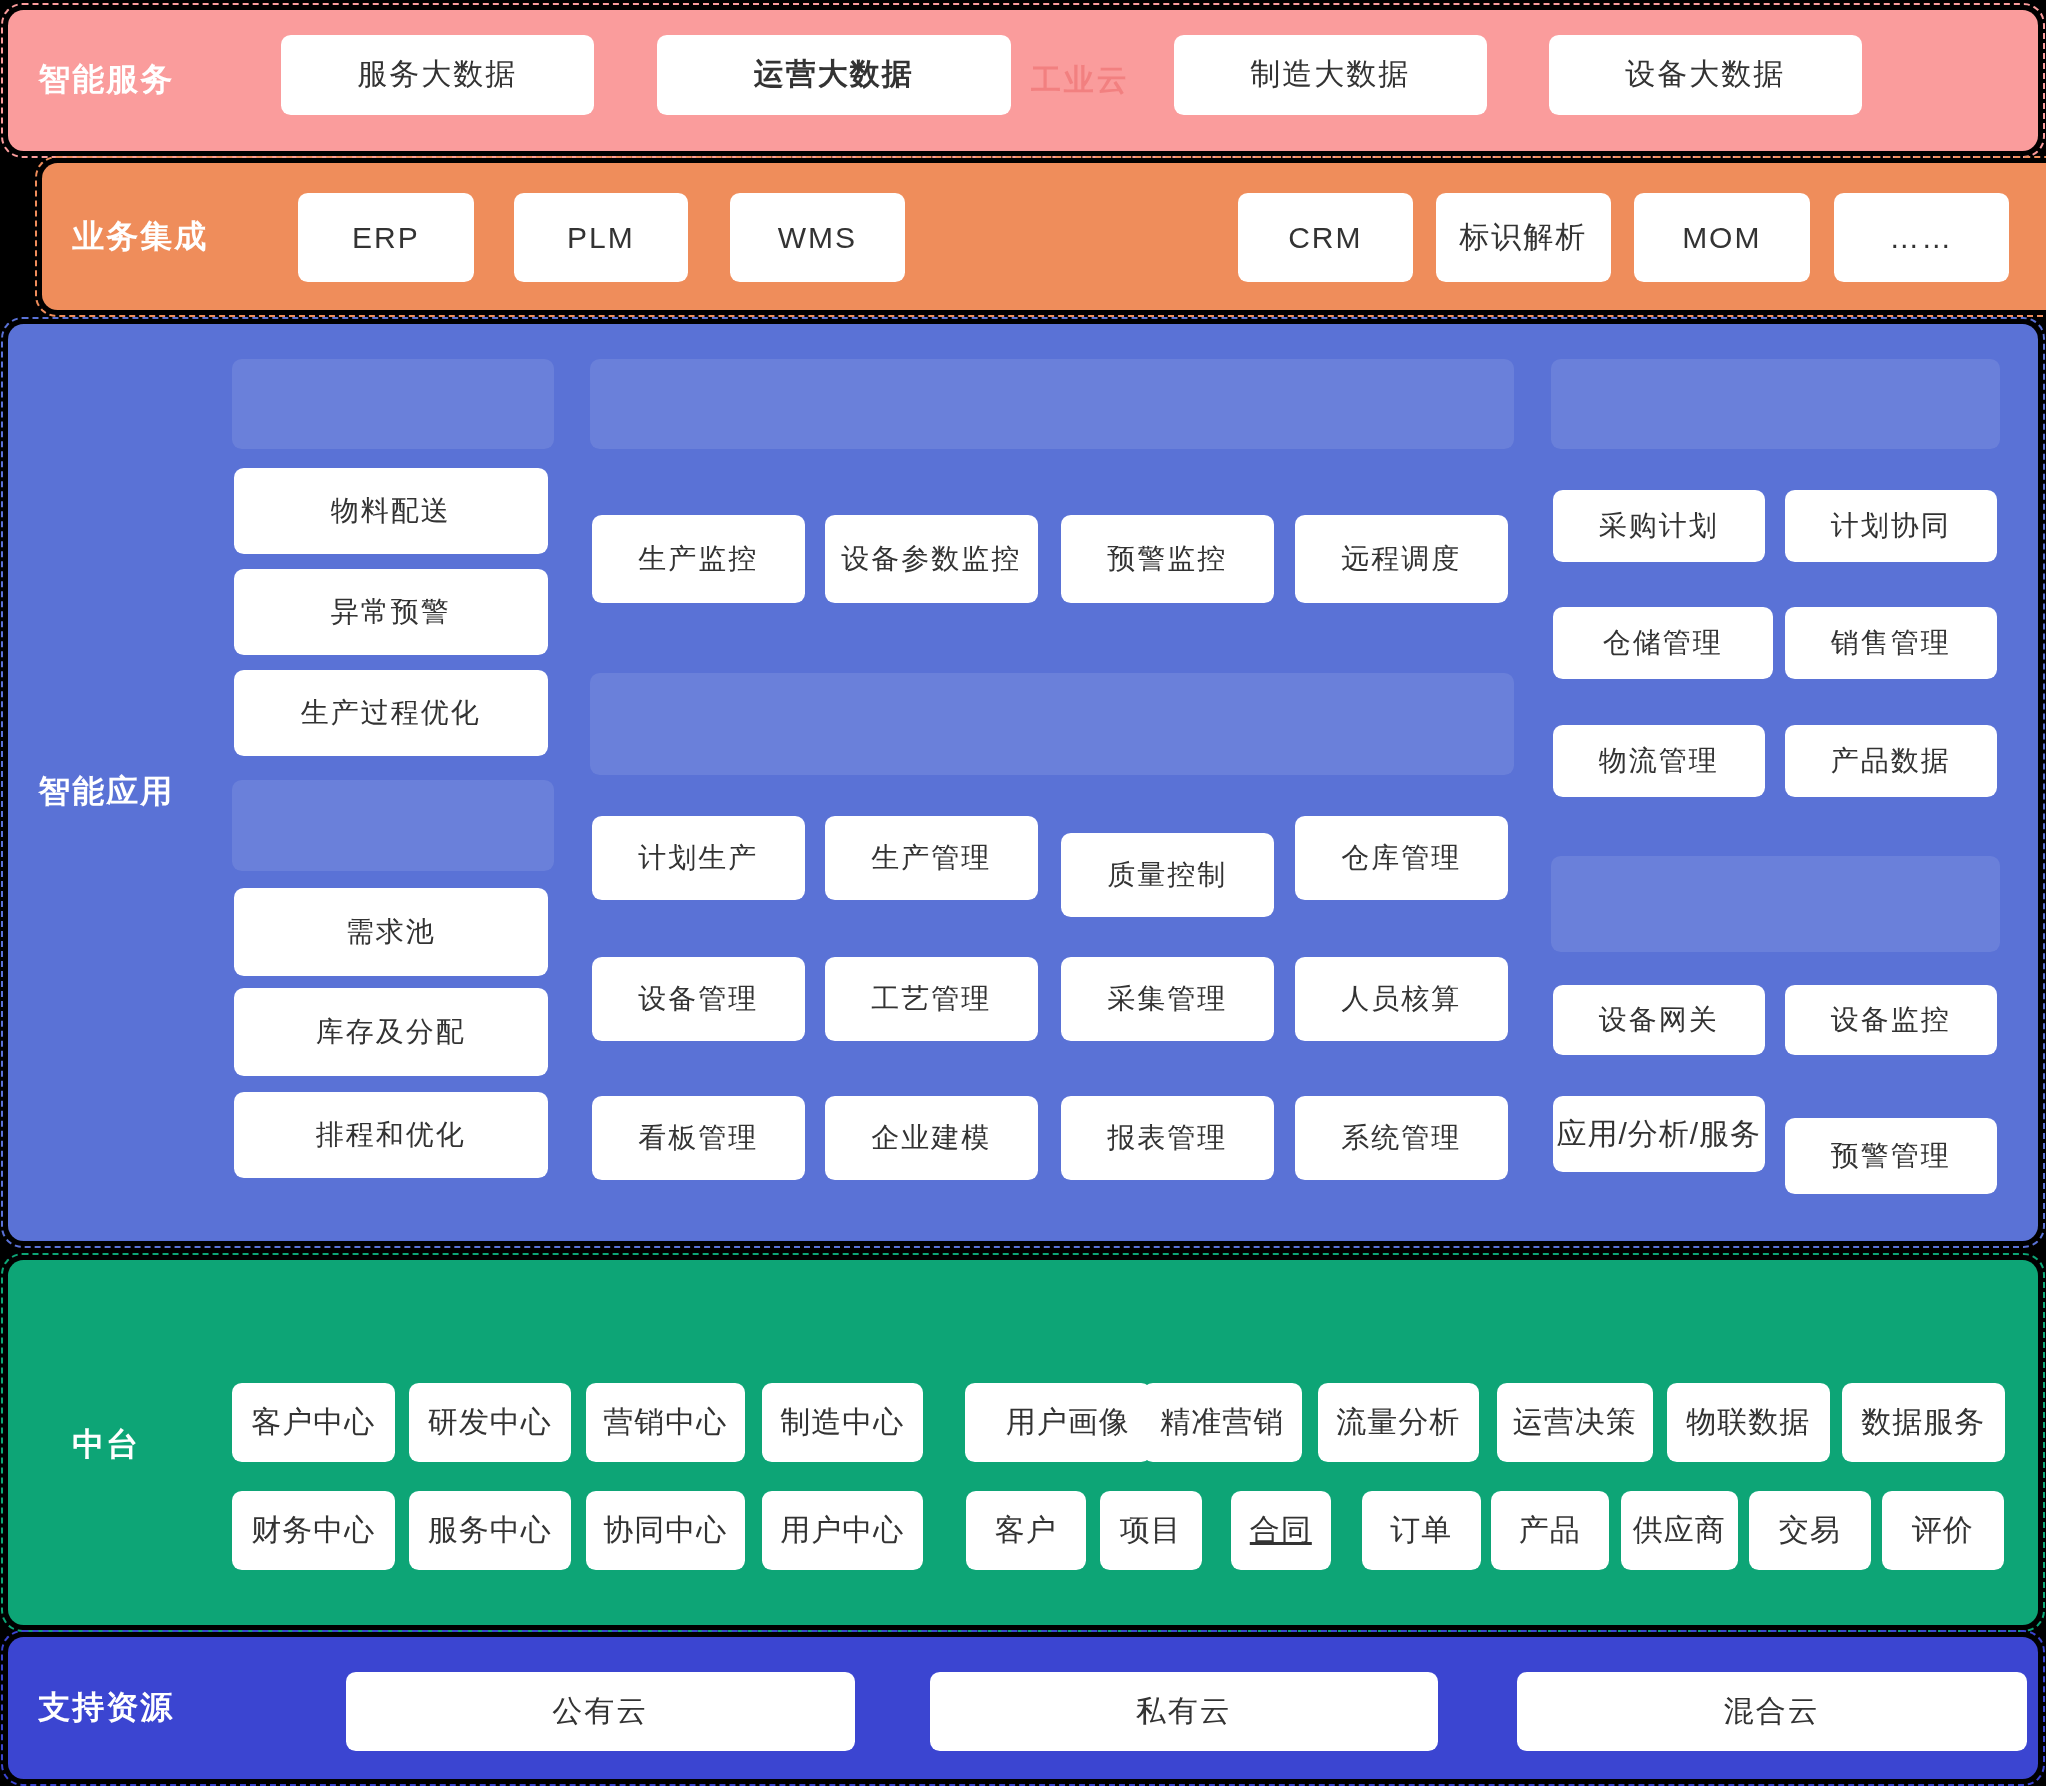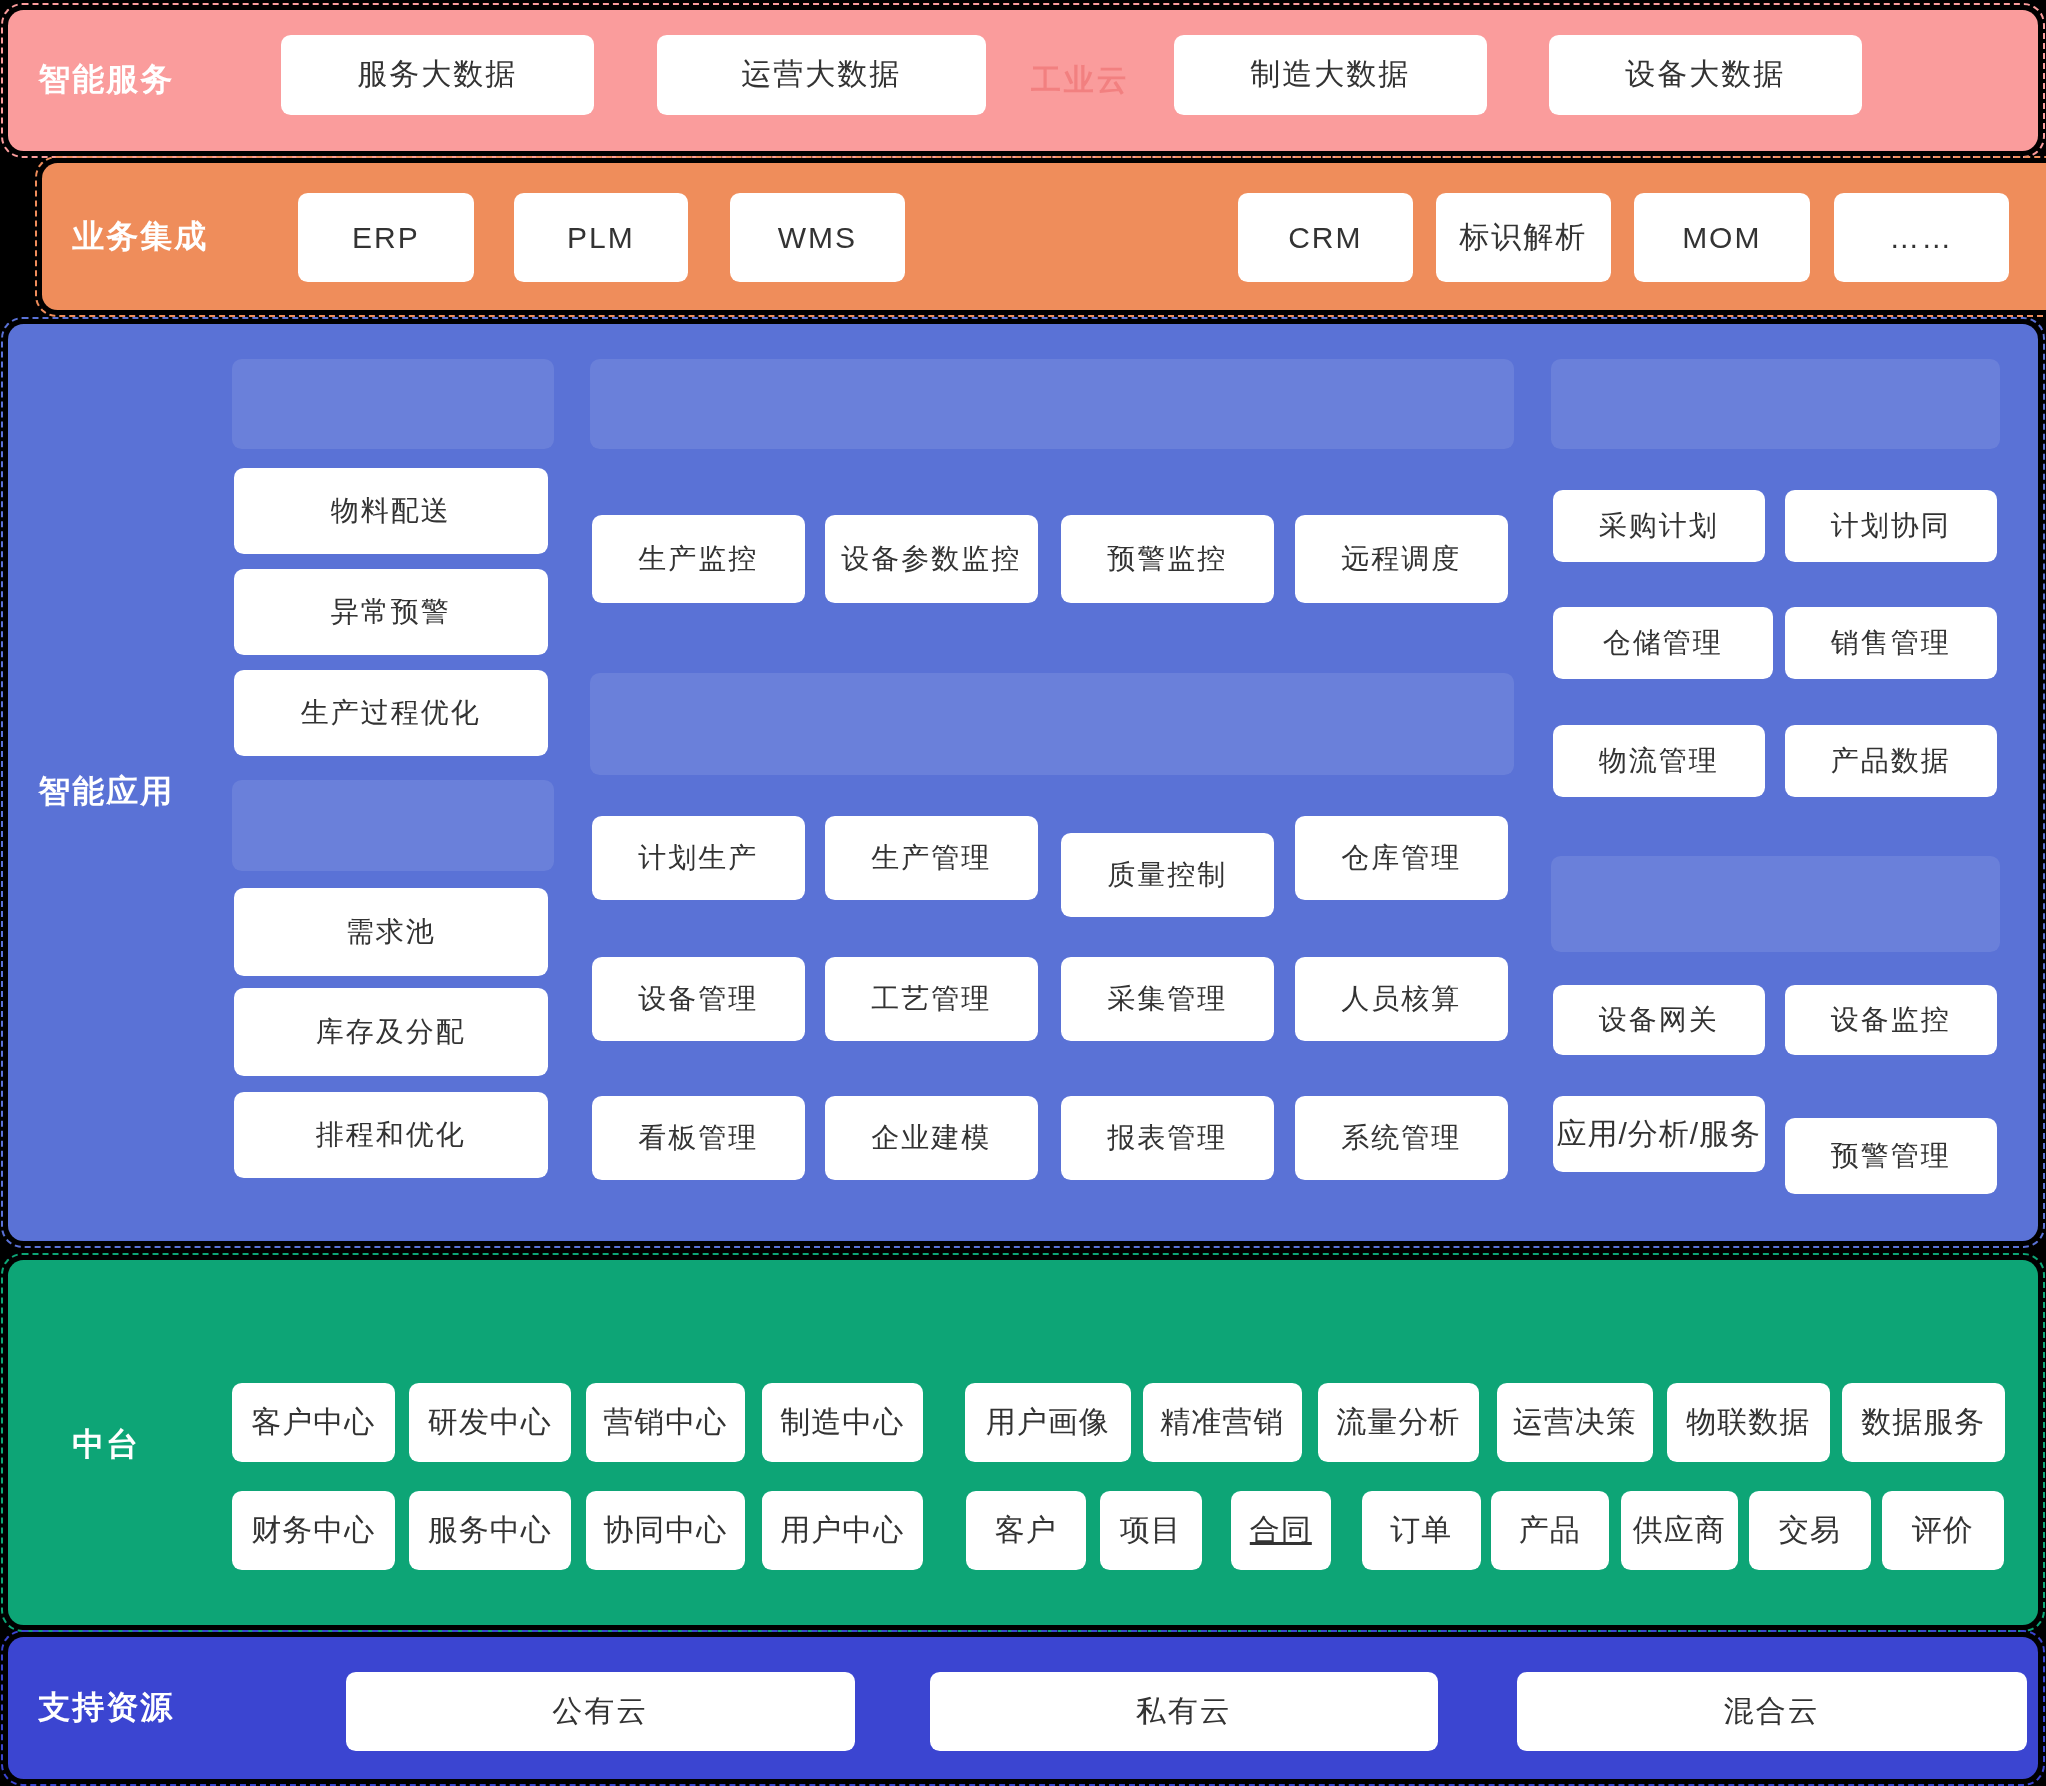--- a/index.html
+++ b/index.html
@@ -19,21 +19,21 @@
       color:#F28080;font-size:30px;font-weight:700;letter-spacing:2.9px;}
 </style>
 </head>
 <body>
 
 <div class="stage">
 
   <div class="band" style="top: 9.8px; height: 141px; --c: #FA9C9C;">
     <div class="lb" style="top:0;bottom:0;">智能服务</div>
     <div class="bx big" style="left:273px;top:25px;width:313px;height:80px;">服务大数据</div>
-    <div class="bx big" style="left:649px;top:25px;width:329px;height:80px;">运营大数据</div>
+    <div class="bx big" style="left:649px;top:25px;width:354px;height:80px;font-weight:bold;">运营大数据</div>
     <div class="wm" style="left:1014px;top:0;bottom:0;width:117px;">工业云</div>
     <div class="bx big" style="left:1166px;top:25px;width:313px;height:80px;">制造大数据</div>
     <div class="bx big" style="left:1541px;top:25px;width:313px;height:80px;">设备大数据</div>
   </div>
 
   <div class="band" style="top: 163px; height: 147px; margin-left: 34px; --c: #EF8D5B;">
     <div class="lb" style="top:0;bottom:0;">业务集成</div>
     <div class="bx big" style="left:256px;top:30px;width:176px;height:89px;">ERP</div>
     <div class="bx big" style="left:472px;top:30px;width:174px;height:89px;">PLM</div>
     <div class="bx big" style="left:688px;top:30px;width:175px;height:89px;">WMS</div>
@@ -87,21 +87,21 @@
     <div class="bx sm" style="left:1545px;top:772px;width:212px;height:76px;">应用/分析/服务</div>
     <div class="bx" style="left:1777px;top:794px;width:212px;height:76px;">预警管理</div>
   </div>
 
   <div class="band" style="top: 1260px; height: 365px; --c: #0DA576;">
     <div class="lb" style="top:146px;height:78px;">中台</div>
     <div class="bx sm" style="left:224px;top:123px;width:163px;height:79px;">客户中心</div>
     <div class="bx sm" style="left:401px;top:123px;width:162px;height:79px;">研发中心</div>
     <div class="bx sm" style="left:578px;top:123px;width:159px;height:79px;">营销中心</div>
     <div class="bx sm" style="left:754px;top:123px;width:161px;height:79px;">制造中心</div>
-    <div class="bx sm" style="left:957px;top:123px;width:166px;height:79px;">用户画像</div>
+    <div class="bx sm" style="left:957px;top:123px;width:166px;height:79px;padding-left:20px;">用户画像</div>
     <div class="bx sm" style="left:1135px;top:123px;width:159px;height:79px;">精准营销</div>
     <div class="bx sm" style="left:1310px;top:123px;width:161px;height:79px;">流量分析</div>
     <div class="bx sm" style="left:1489px;top:123px;width:156px;height:79px;">运营决策</div>
     <div class="bx sm" style="left:1659px;top:123px;width:163px;height:79px;">物联数据</div>
     <div class="bx sm" style="left:1834px;top:123px;width:163px;height:79px;">数据服务</div>
     <div class="bx sm" style="left:224px;top:231px;width:163px;height:79px;">财务中心</div>
     <div class="bx sm" style="left:401px;top:231px;width:162px;height:79px;">服务中心</div>
     <div class="bx sm" style="left:578px;top:231px;width:159px;height:79px;">协同中心</div>
     <div class="bx sm" style="left:754px;top:231px;width:161px;height:79px;">用户中心</div>
     <div class="bx sm" style="left:958px;top:231px;width:120px;height:79px;">客户</div>

